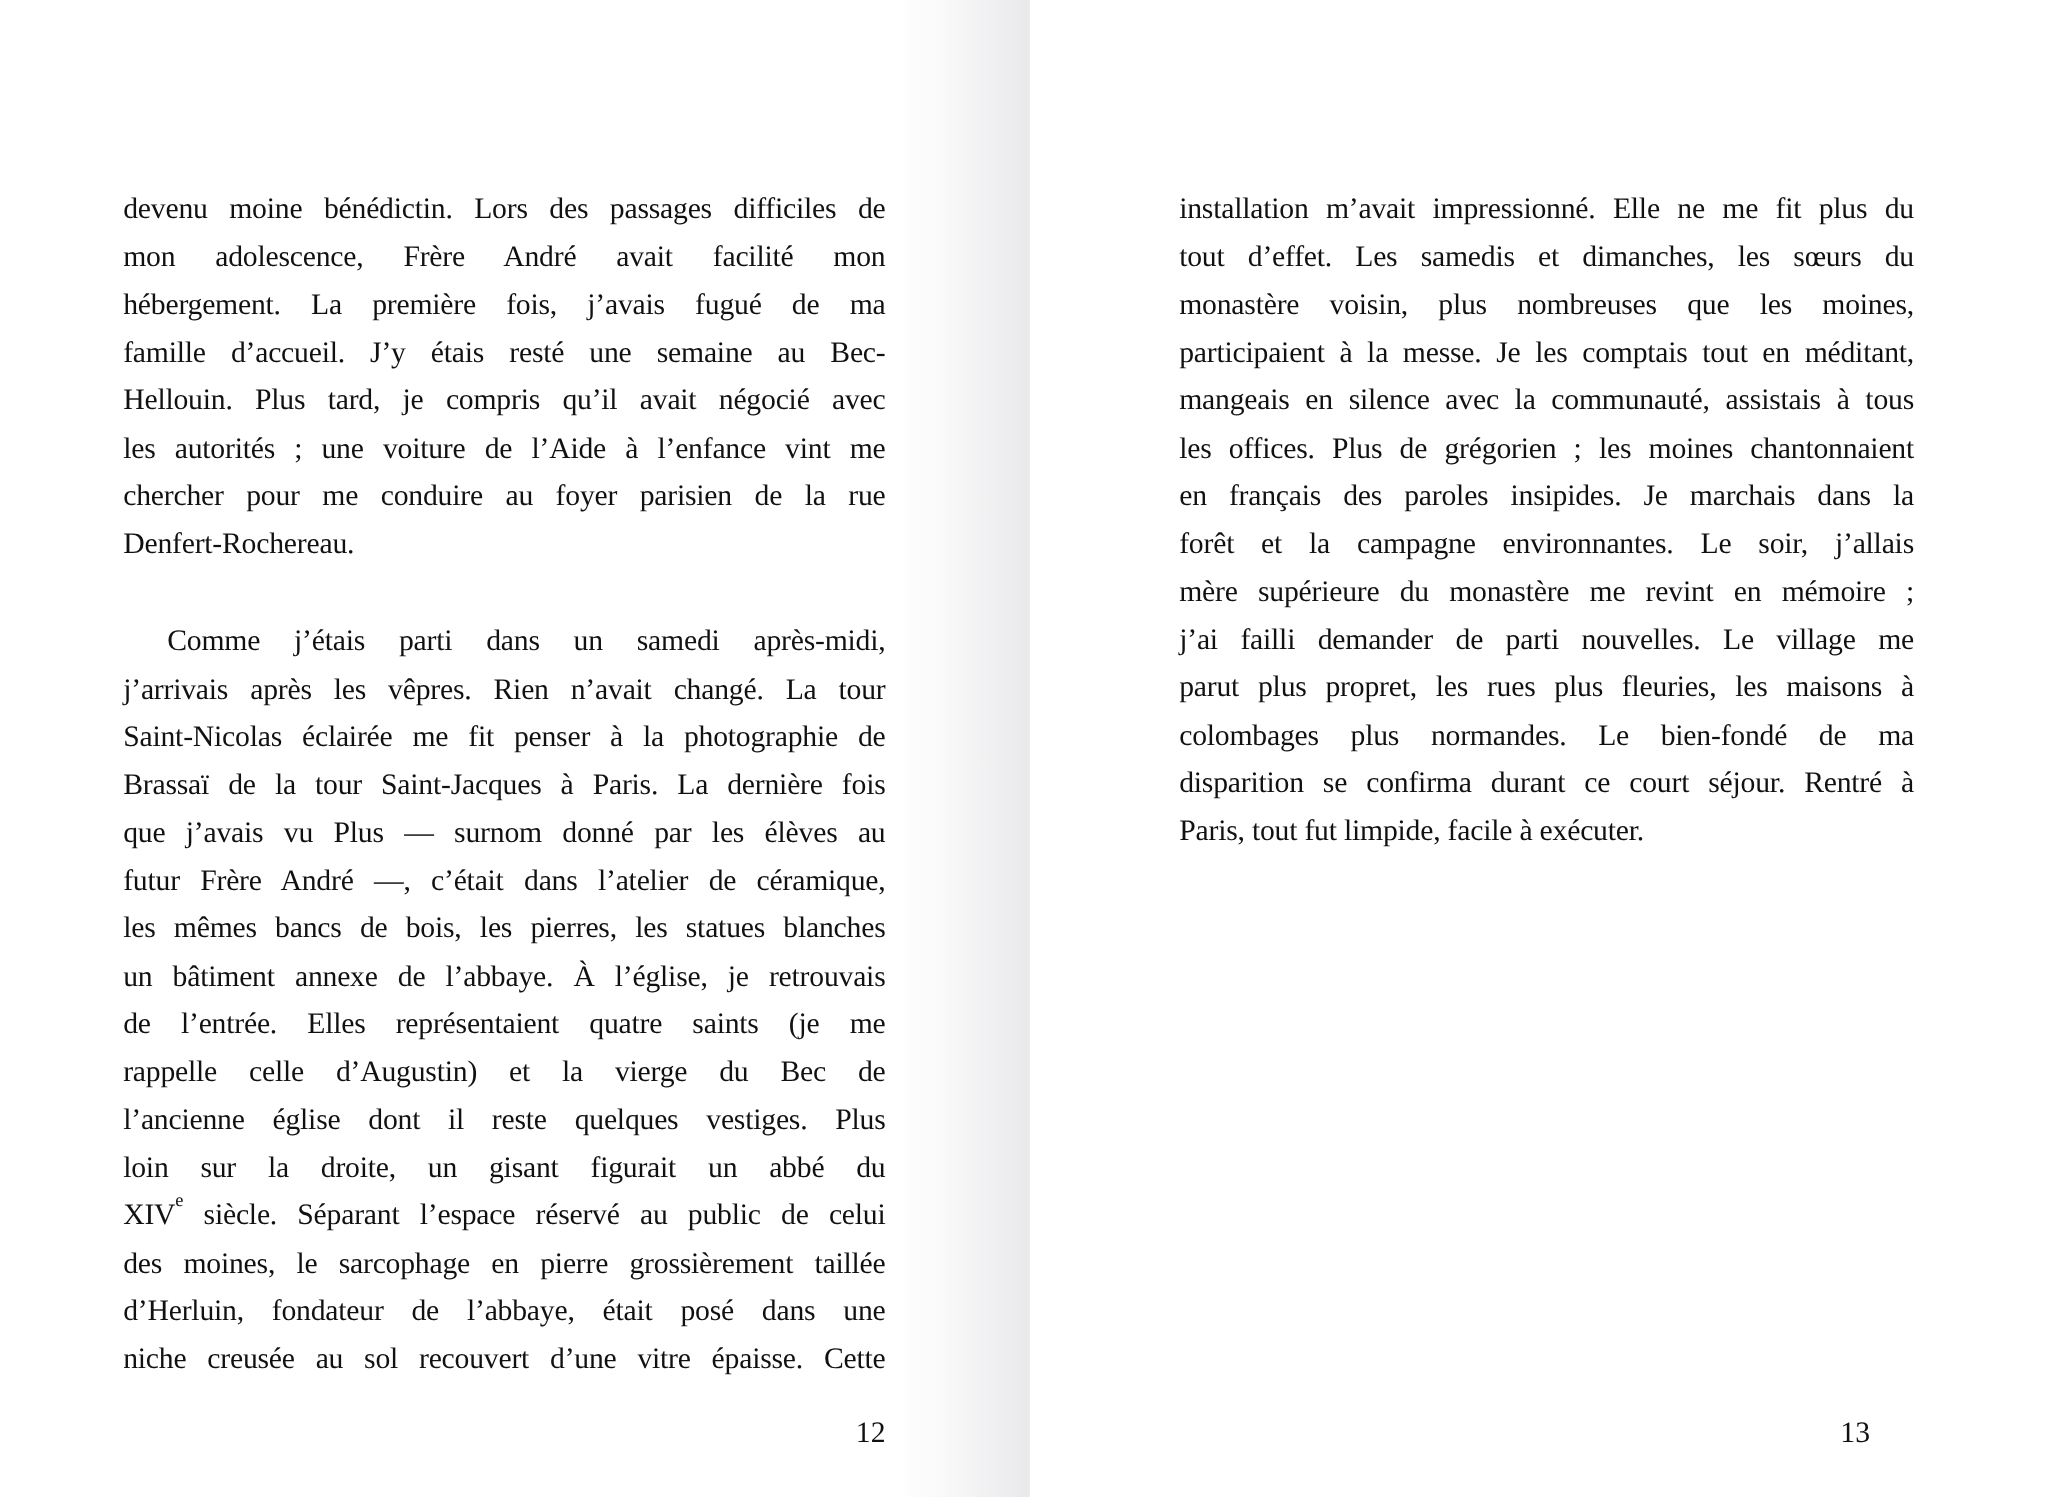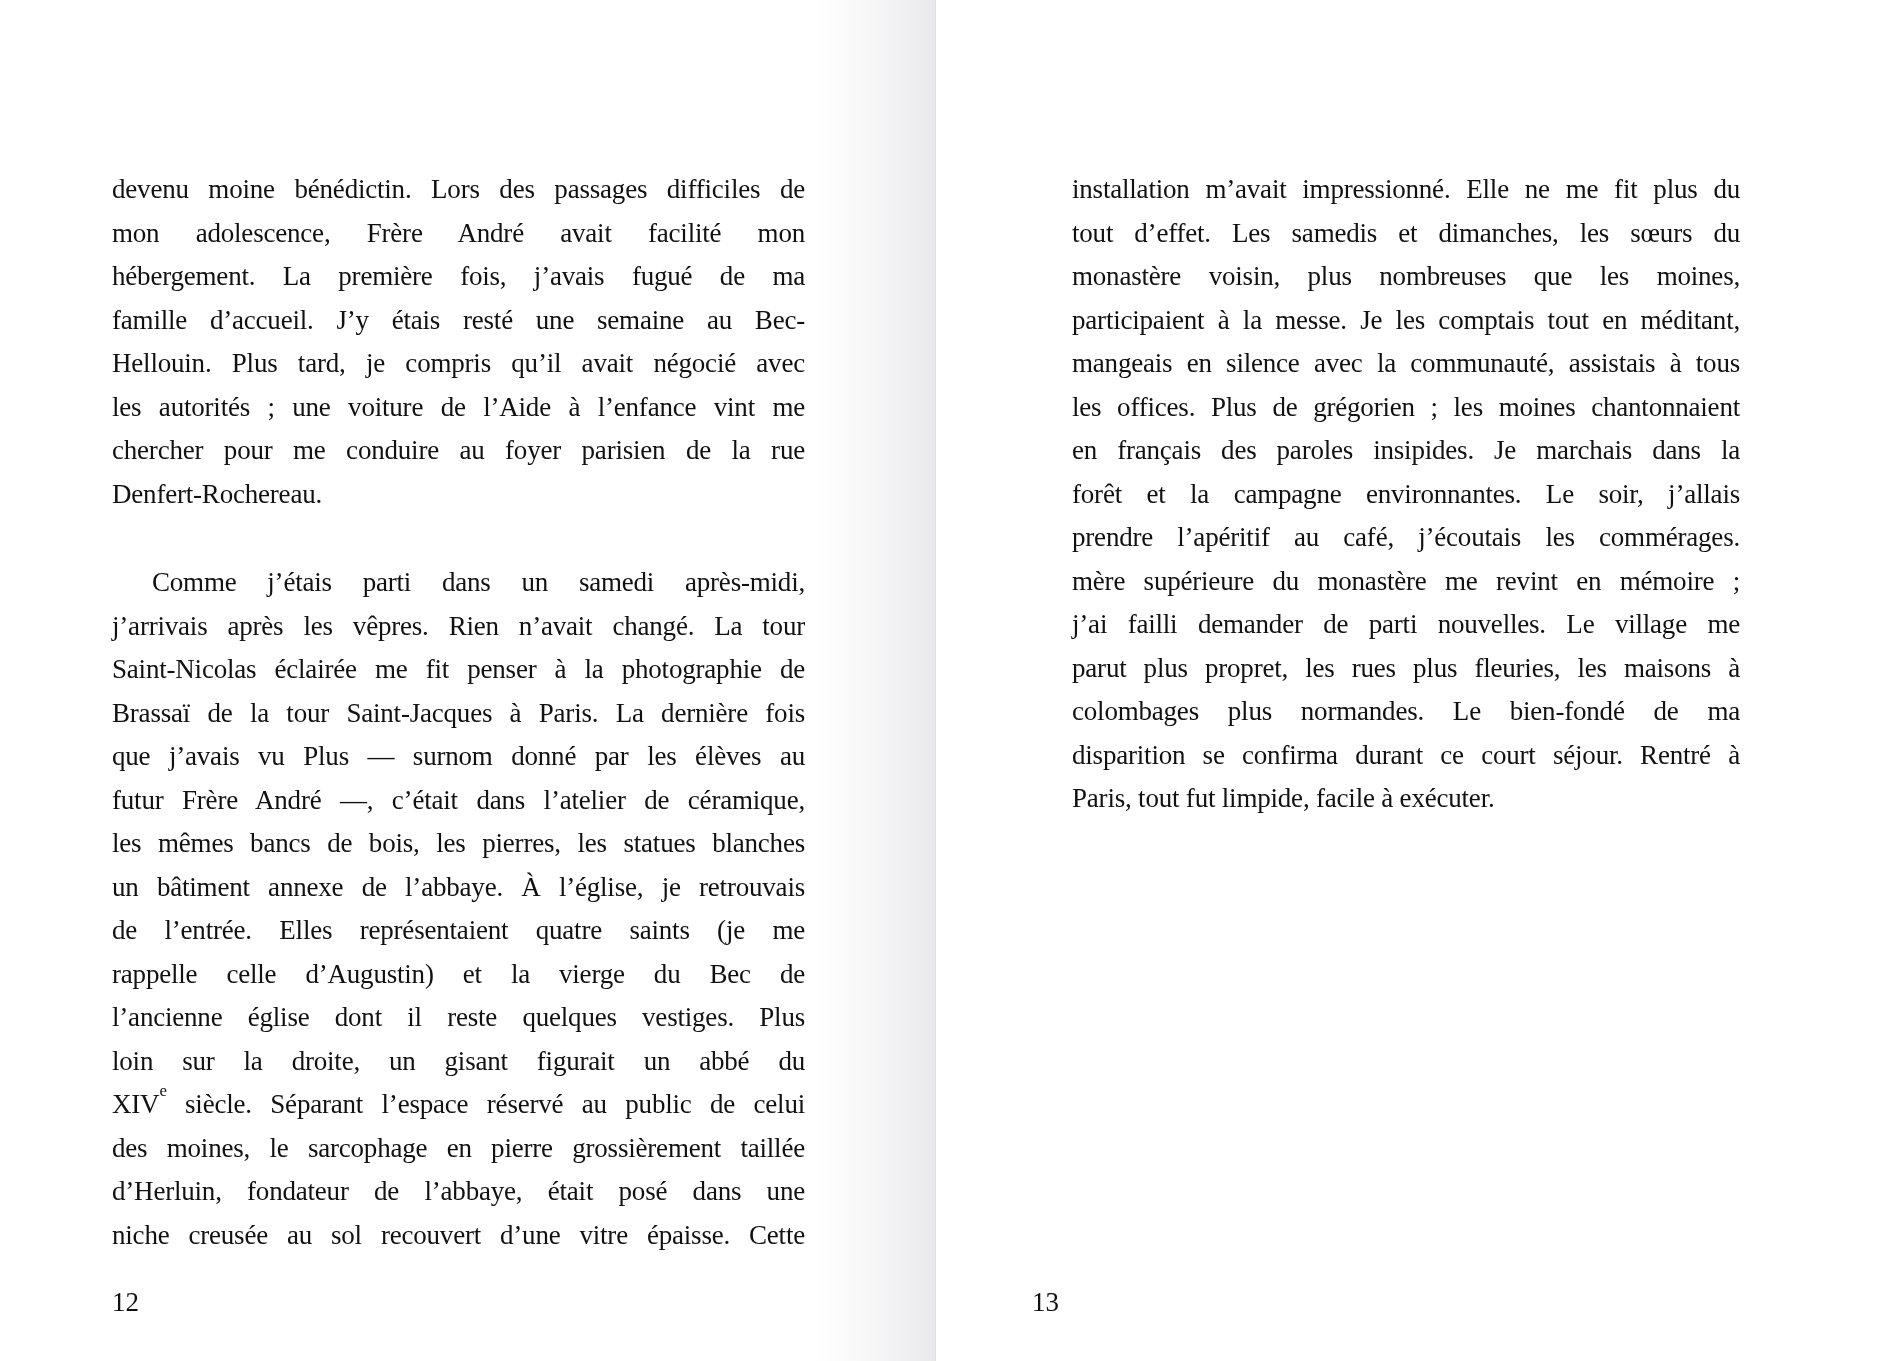--- a/index.html
+++ b/index.html
@@ -53,21 +53,21 @@
     font-size: 0.62em;
     line-height: 0;
     position: relative;
     top: -0.42em;
   }
 
   .page-number {
     position: absolute;
     top: 1287px;
     font-size: 27px;
-    text-align: left;
+    text-align: right;
     letter-spacing: 0;
   }
   .page-left .page-number  { left: 112px;  width: 693px; }
   .page-right .page-number { left: 1032px; width: 668px; }
 </style>
 </head>
 <body>
 
 <div class="spread">
 
@@ -111,21 +111,20 @@
     <div class="text-col">
         <div class="para">
           <div class="line">installation m’avait impressionné. Elle ne me fit plus du</div>
           <div class="line">tout d’effet. Les samedis et dimanches, les sœurs du</div>
           <div class="line">monastère voisin, plus nombreuses que les moines,</div>
           <div class="line">participaient à la messe. Je les comptais tout en méditant,</div>
           <div class="line">mangeais en silence avec la communauté, assistais à tous</div>
           <div class="line">les offices. Plus de grégorien ; les moines chantonnaient</div>
           <div class="line">en français des paroles insipides. Je marchais dans la</div>
           <div class="line">forêt et la campagne environnantes. Le soir, j’allais</div>
-          <div class="line">prendre l’apéritif au café, j’écoutais les commérages.</div>
           <div class="line">mère supérieure du monastère me revint en mémoire ;</div>
           <div class="line">j’ai failli demander de parti nouvelles. Le village me</div>
           <div class="line">parut plus propret, les rues plus fleuries, les maisons à</div>
           <div class="line">colombages plus normandes. Le bien-fondé de ma</div>
           <div class="line">disparition se confirma durant ce court séjour. Rentré à</div>
           <div class="line lastline">Paris, tout fut limpide, facile à exécuter.</div>
         </div>
       </div>
     <div class="page-number">13</div>
   </div>

